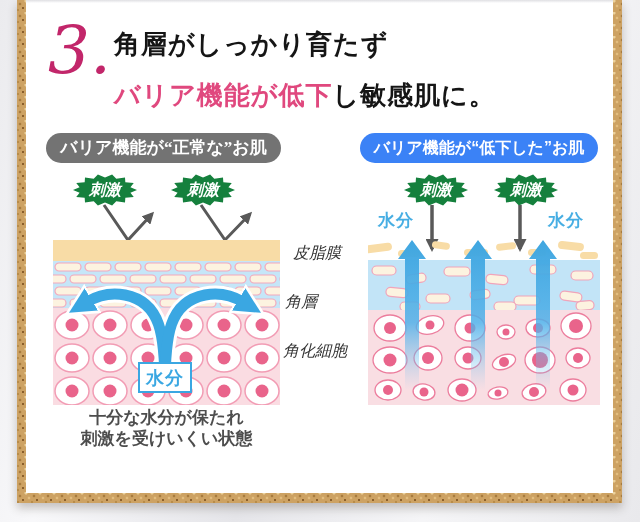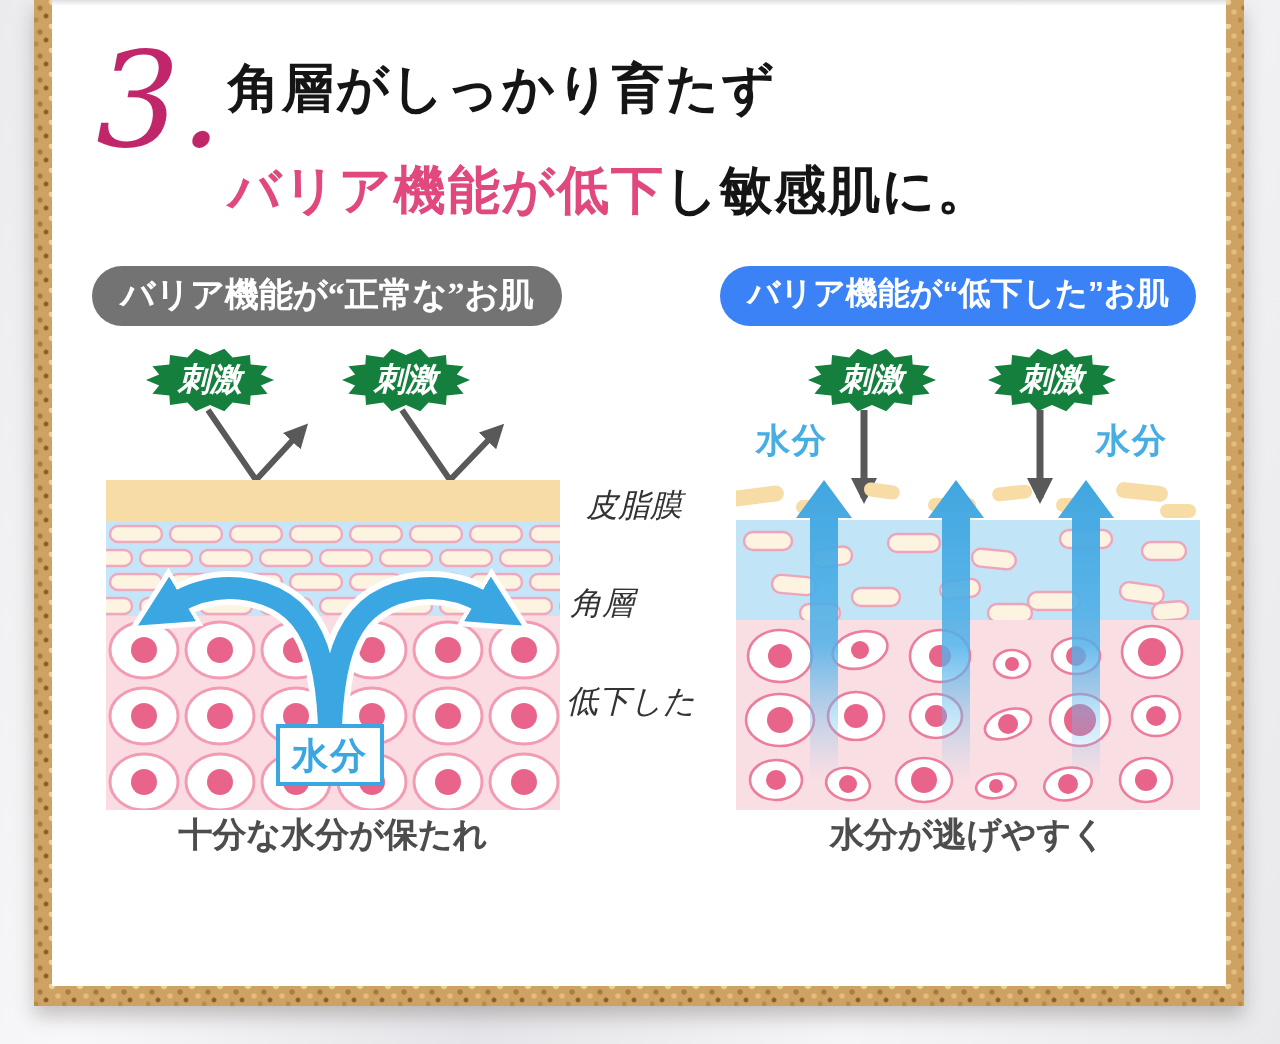--- a/index.html
+++ b/index.html
@@ -218,23 +218,23 @@
         <path d="M44,0 L58,19 L51,19 L51,150 L37,150 L37,19 L30,19 Z" fill="url(#gUp)"></path>
         <path d="M110,0 L124,19 L117,19 L117,150 L103,150 L103,19 L96,19 Z" fill="url(#gUp)"></path>
         <path d="M175,0 L189,19 L182,19 L182,150 L168,150 L168,19 L161,19 Z" fill="url(#gUp)"></path>
       </g>
     </svg>
 
     <div class="abs wbox">水分</div>
 
     <div class="abs layer ly1">皮脂膜</div>
     <div class="abs layer ly2">角層</div>
-    <div class="abs layer ly3">低下した</div>
+    <div class="abs layer ly3">角化細胞</div>
 
     <div class="abs caption cap-l">
       <div>十分な水分が保たれ</div>
+      <div>刺激を受けいくい状態</div>
     </div>
     <div class="abs caption cap-r">
-      <div>水分が逃げやすく</div>
     </div>
 
   </div>
 </div>
 
 </body></html>

